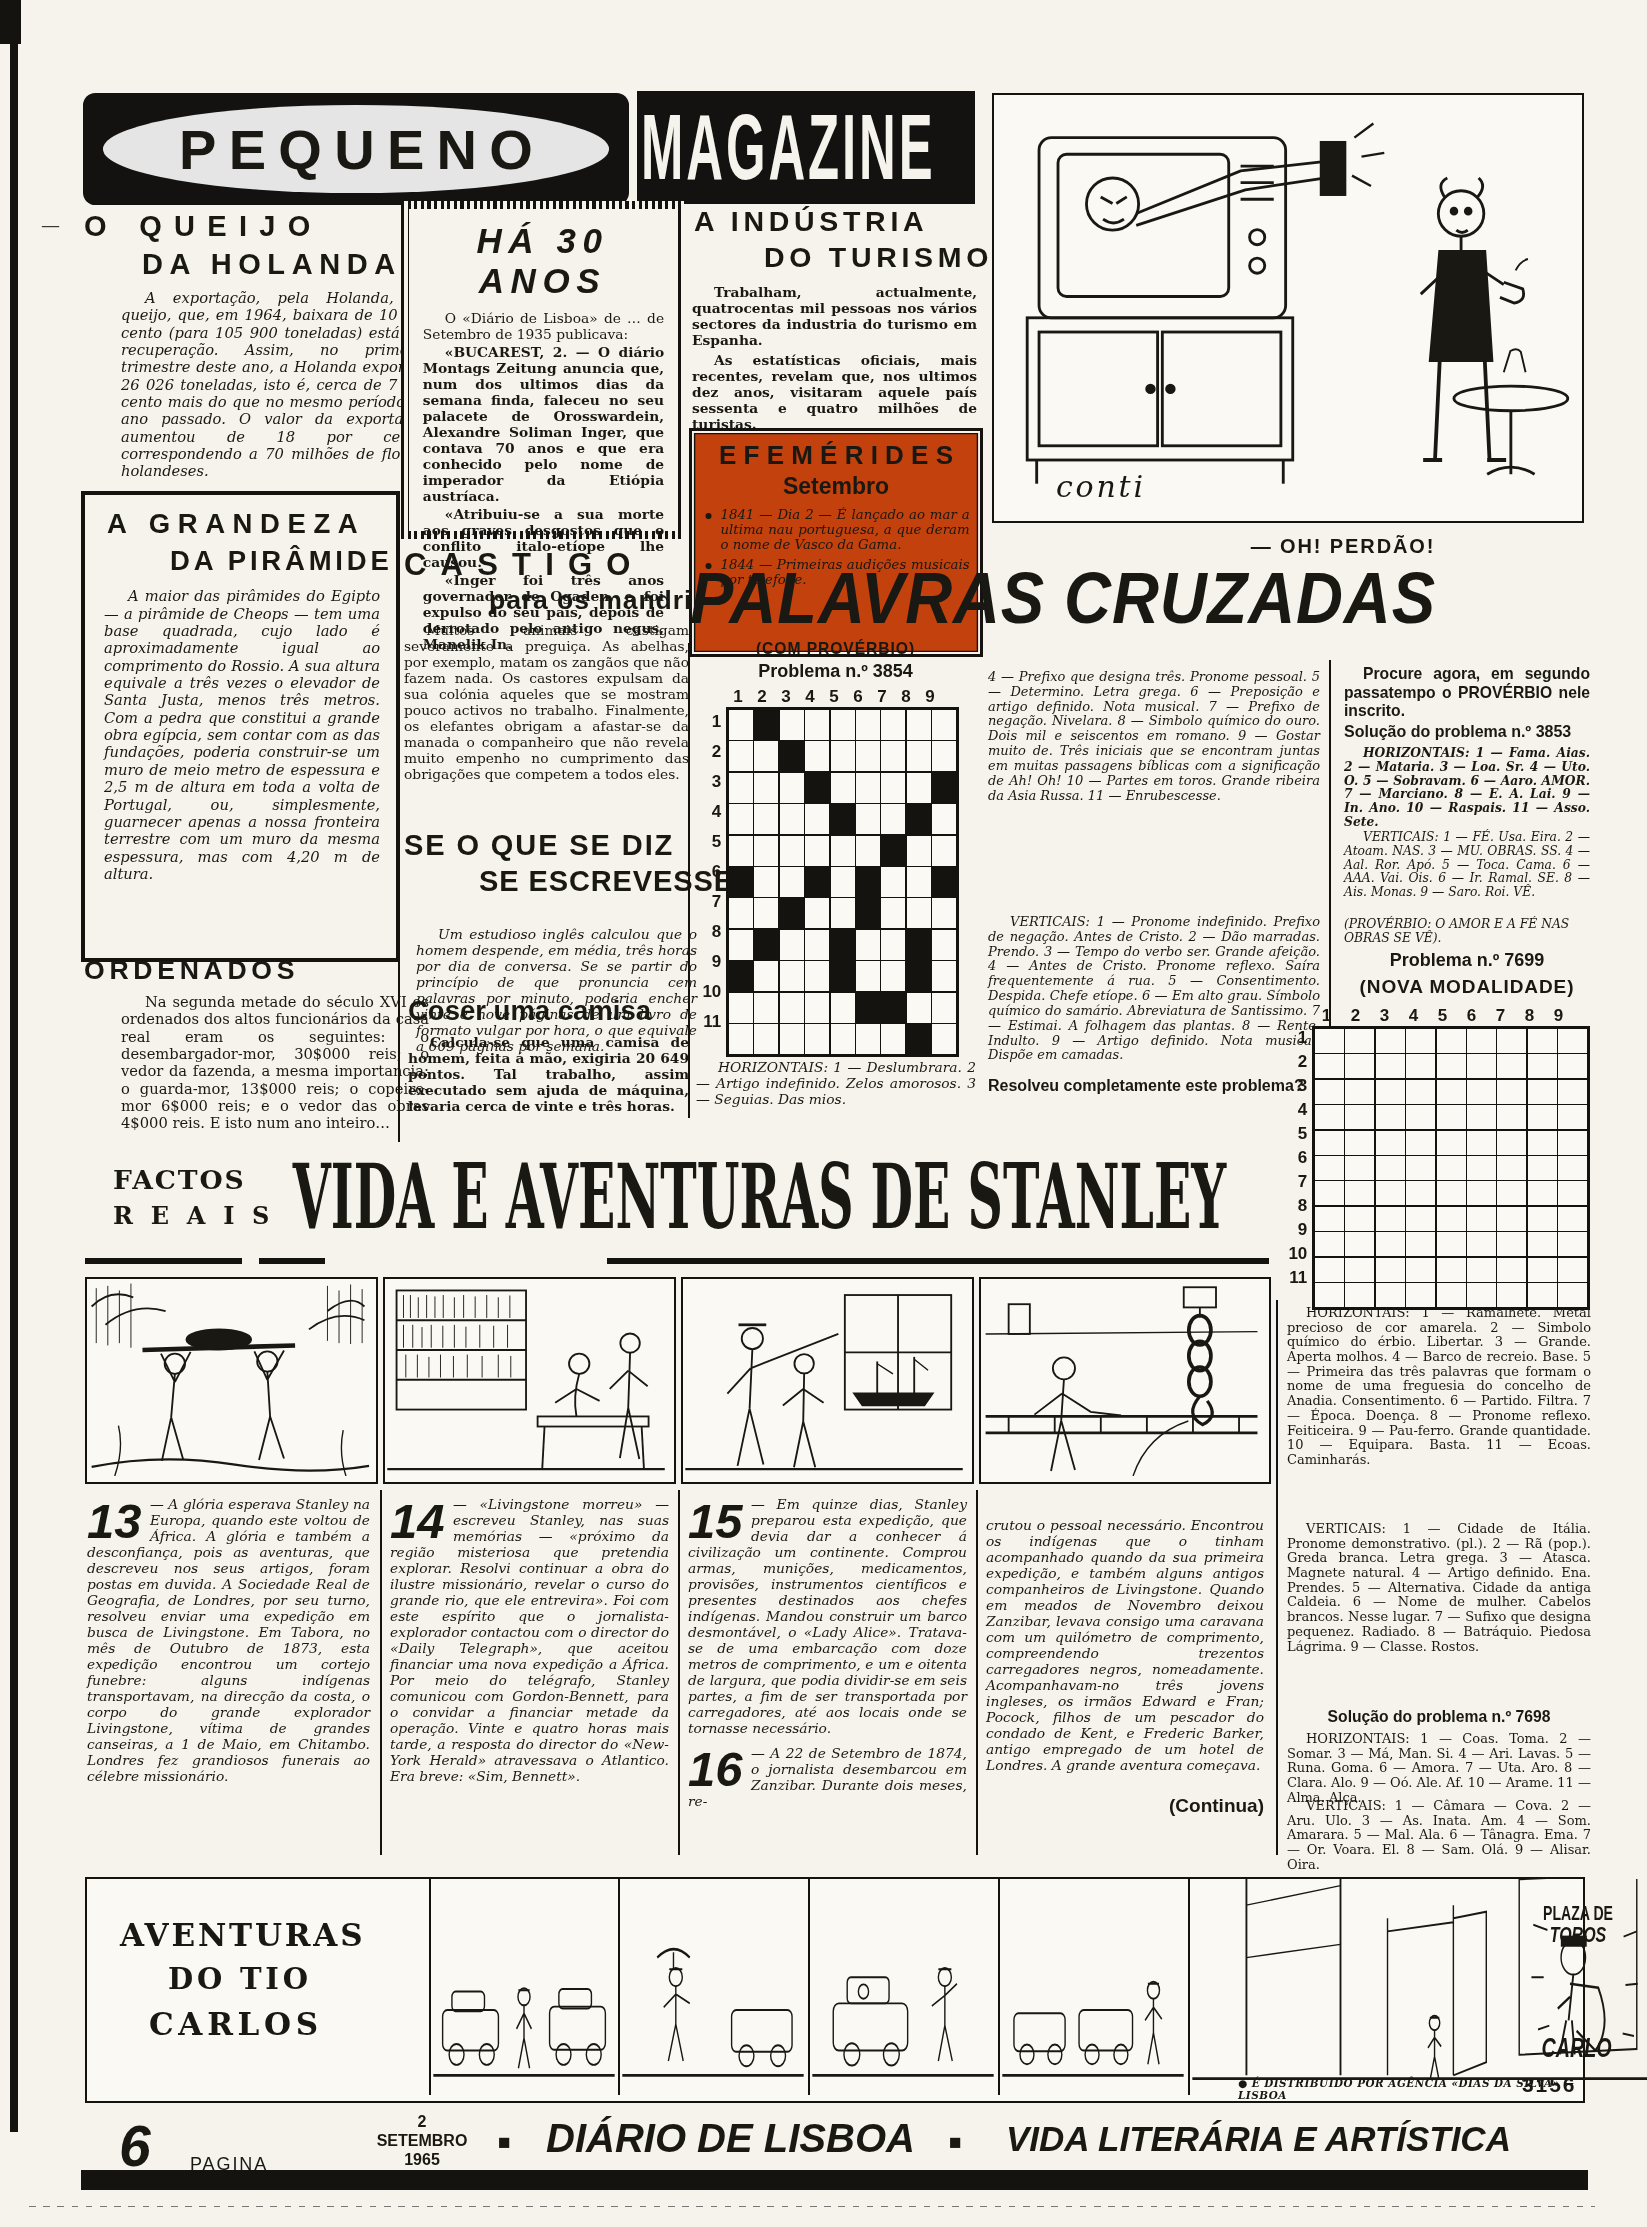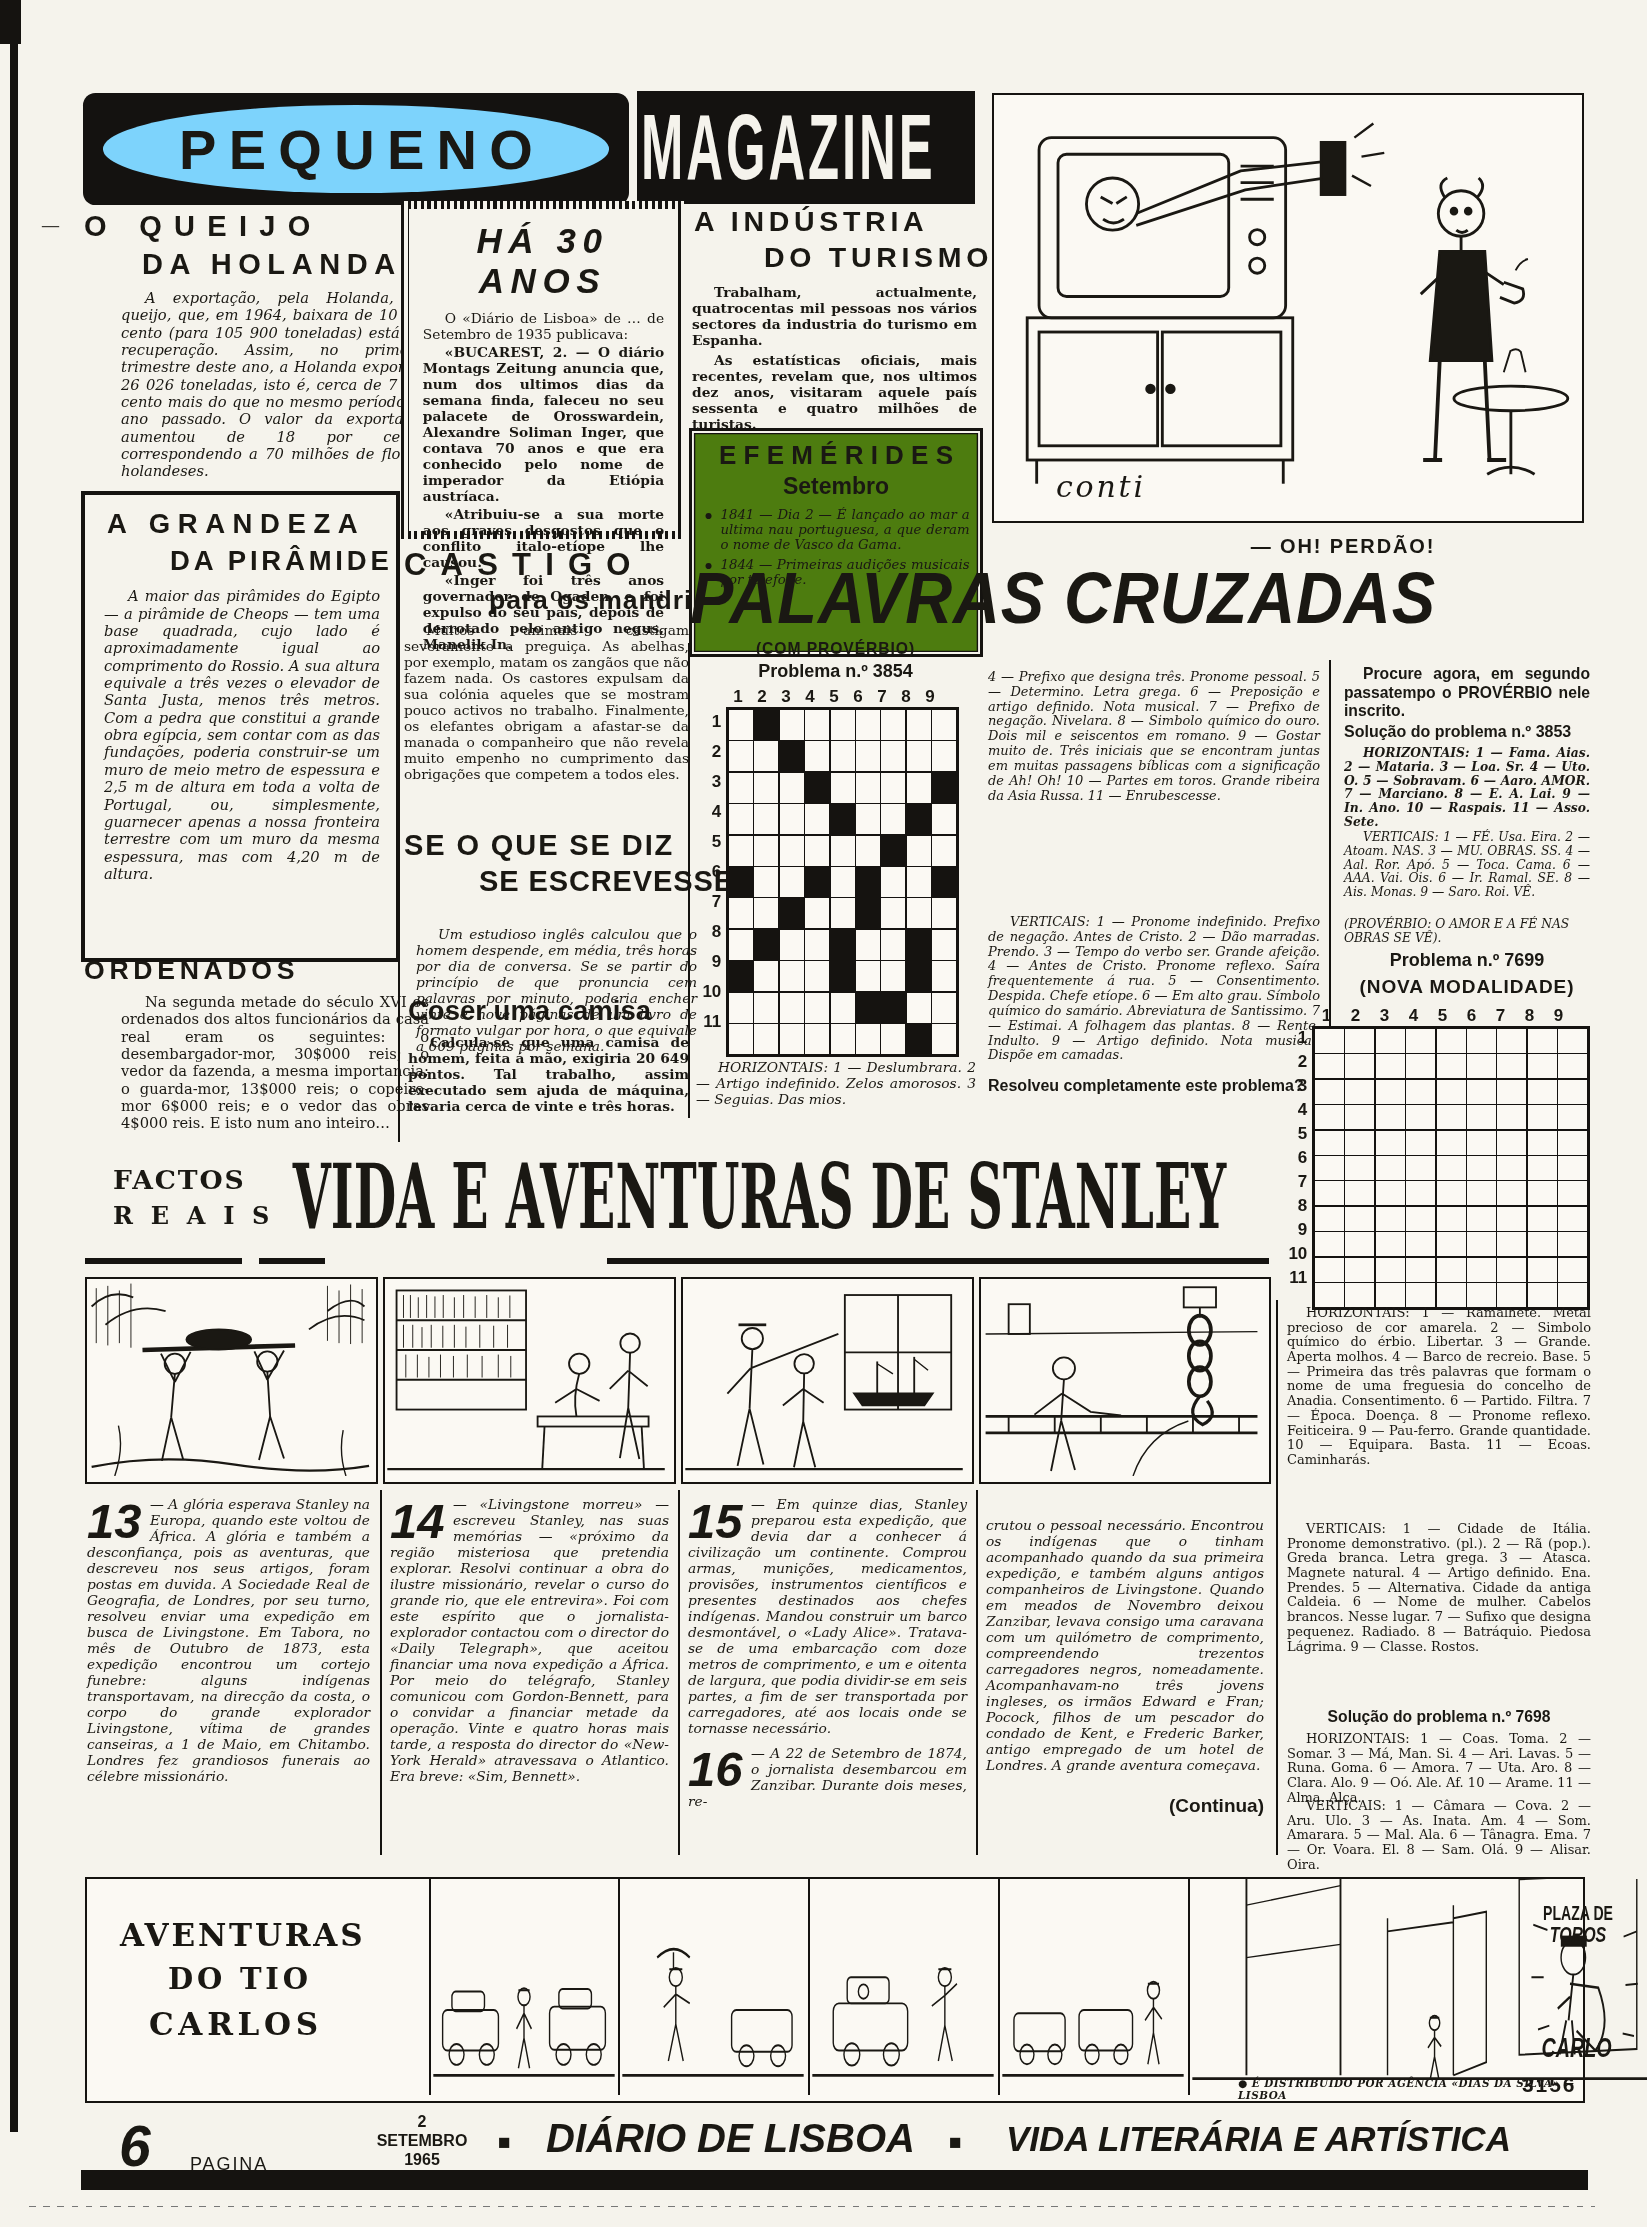--- a/index.html
+++ b/index.html
@@ -9,21 +9,21 @@
   .serif{font-family:"DejaVu Serif",serif;}
   .si{font-family:"DejaVu Serif",serif;font-style:italic;}
   .b{font-weight:bold;}
   .j{text-align:justify;text-justify:inter-word;}
   .ink{background:#151310;}
   .rule-v{width:2.4px;background:#151310;}
   .rule-h{height:5.7px;background:#151310;}
 
   
   .peq-box{left:83px;top:93px;width:546px;height:112px;background:#141210;border-radius:12.3px;}
-  .peq-oval{position:absolute;left:20px;top:12.3px;right:20px;bottom:12.3px;background:#7dd3fc;border-radius:50%;display:flex;align-items:center;justify-content:center;}
+  .peq-oval{position:absolute;left:20px;top:12.3px;right:20px;bottom:12.3px;background:#e5e5e5;border-radius:50%;display:flex;align-items:center;justify-content:center;}
   .peq-txt{font-family:"Liberation Sans",sans-serif;font-weight:bold;font-size:56px;letter-spacing:12.3px;padding-left:12.3px;}
   .mag-box{left:637px;top:91px;width:338px;height:113px;background:#141210;display:flex;align-items:center;overflow:hidden;}
   .mag-txt{color:#f5f3ec;font-family:"Liberation Sans",sans-serif;font-weight:bold;font-size:82px;letter-spacing:4.7px;transform:scaleX(0.62) scaleY(1.12);transform-origin:left center;white-space:nowrap;padding-left:6.6px;}
   .body31{font-size:14.7px;line-height:1.18;margin-left:36px;}
   .body29{font-size:13.8px;line-height:1.16;}
   .body27{font-size:13px;line-height:1.14;}
 
   .boxed{border:4.3px solid #151310;}
   .hatch{background:repeating-linear-gradient(90deg,#151310 0 3.3px,#f5f3ec 3.3px 6.6px);}
   .hatch-inner{position:absolute;left:7.6px;top:7.6px;right:7.6px;bottom:7.6px;background:#f5f3ec;}
@@ -102,21 +102,21 @@
   <div class="abs si j body29" style="left:416px;top:902px;width:281px;text-indent:22px;margin-top:24px;">Um estudioso inglês calculou que o homem despende, em média, três horas por dia de conversa. Se se partir do princípio de que pronuncia cem palavras por minuto, poderia encher vinte e nove páginas de um livro de formato vulgar por hora, o que equivale a 609 páginas por semana.</div>
 
   <div class="abs sans b" style="left:408px;top:995px;font-size:27.5px;">Coser uma camisa</div>
   <div class="abs serif j body29" style="left:408px;top:1034px;width:281px;font-weight:600;text-indent:22px;">Calcula-se que uma camisa de homem, feita á mão, exigiria 20 649 pontos. Tal trabalho, assim executado sem ajuda de máquina, levaria cerca de vinte e três horas.</div>
 
   <div class="abs sans b" style="left:694px;top:205px;font-size:28.5px;letter-spacing:4.7px;">A  INDÚSTRIA</div>
   <div class="abs sans b" style="left:764px;top:241px;font-size:28.5px;letter-spacing:4.7px;">DO  TURISMO</div>
   <div class="abs serif j body29" style="left:692px;top:284px;width:285px;text-indent:22px;font-weight:600;">Trabalham, actualmente, quatrocentas mil pessoas nos vários sectores da industria do turismo em Espanha.</div>
   <div class="abs serif j body29" style="left:692px;top:352px;width:285px;text-indent:22px;font-weight:600;">As estatísticas oficiais, mais recentes, revelam que, nos ultimos dez anos, visitaram aquele país sessenta e quatro milhões de turistas.</div>
 
-  <div class="abs efem-box" style="left:689px;top:428px;width:288px;height:223px;background:#4d7c0f;">
+  <div class="abs efem-box" style="left:689px;top:428px;width:288px;height:223px;background:#c2410c;">
     <div class="sans b" style="margin-top:8.5px;text-align:center;font-size:26px;">E F E M É R I D E S</div>
     <div class="sans b" style="margin-top:2.8px;text-align:center;font-size:23px;">Setembro</div>
     <div style="display:flex;margin:6.6px 10.4px 0 12.3px;">
       <span class="sans" style="font-size:14.2px;margin-right:7.6px;">●</span>
       <span class="si j" style="font-size:13.3px;line-height:1.15;flex:1;">1841 — Dia 2 — É lançado ao mar a ultima nau portuguesa, a que deram o nome de Vasco da Gama.</span>
     </div>
     <div style="display:flex;margin:3.8px 10.4px 0 12.3px;">
       <span class="sans" style="font-size:14.2px;margin-right:7.6px;">●</span>
       <span class="si j" style="font-size:13.3px;line-height:1.15;flex:1;">1844 — Primeiras audições musicais por telefone.</span>
     </div>

